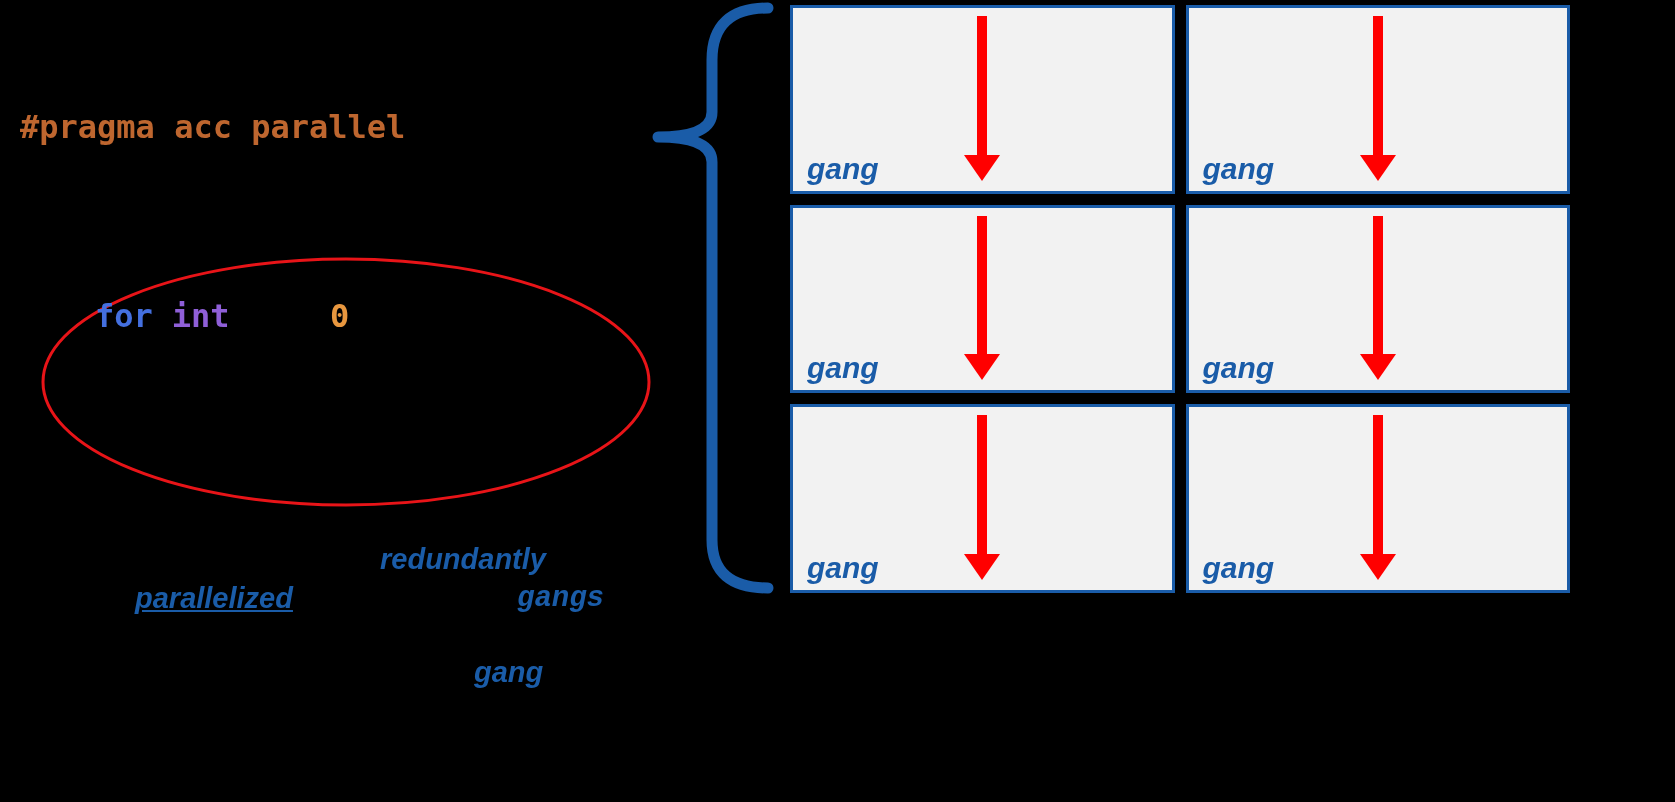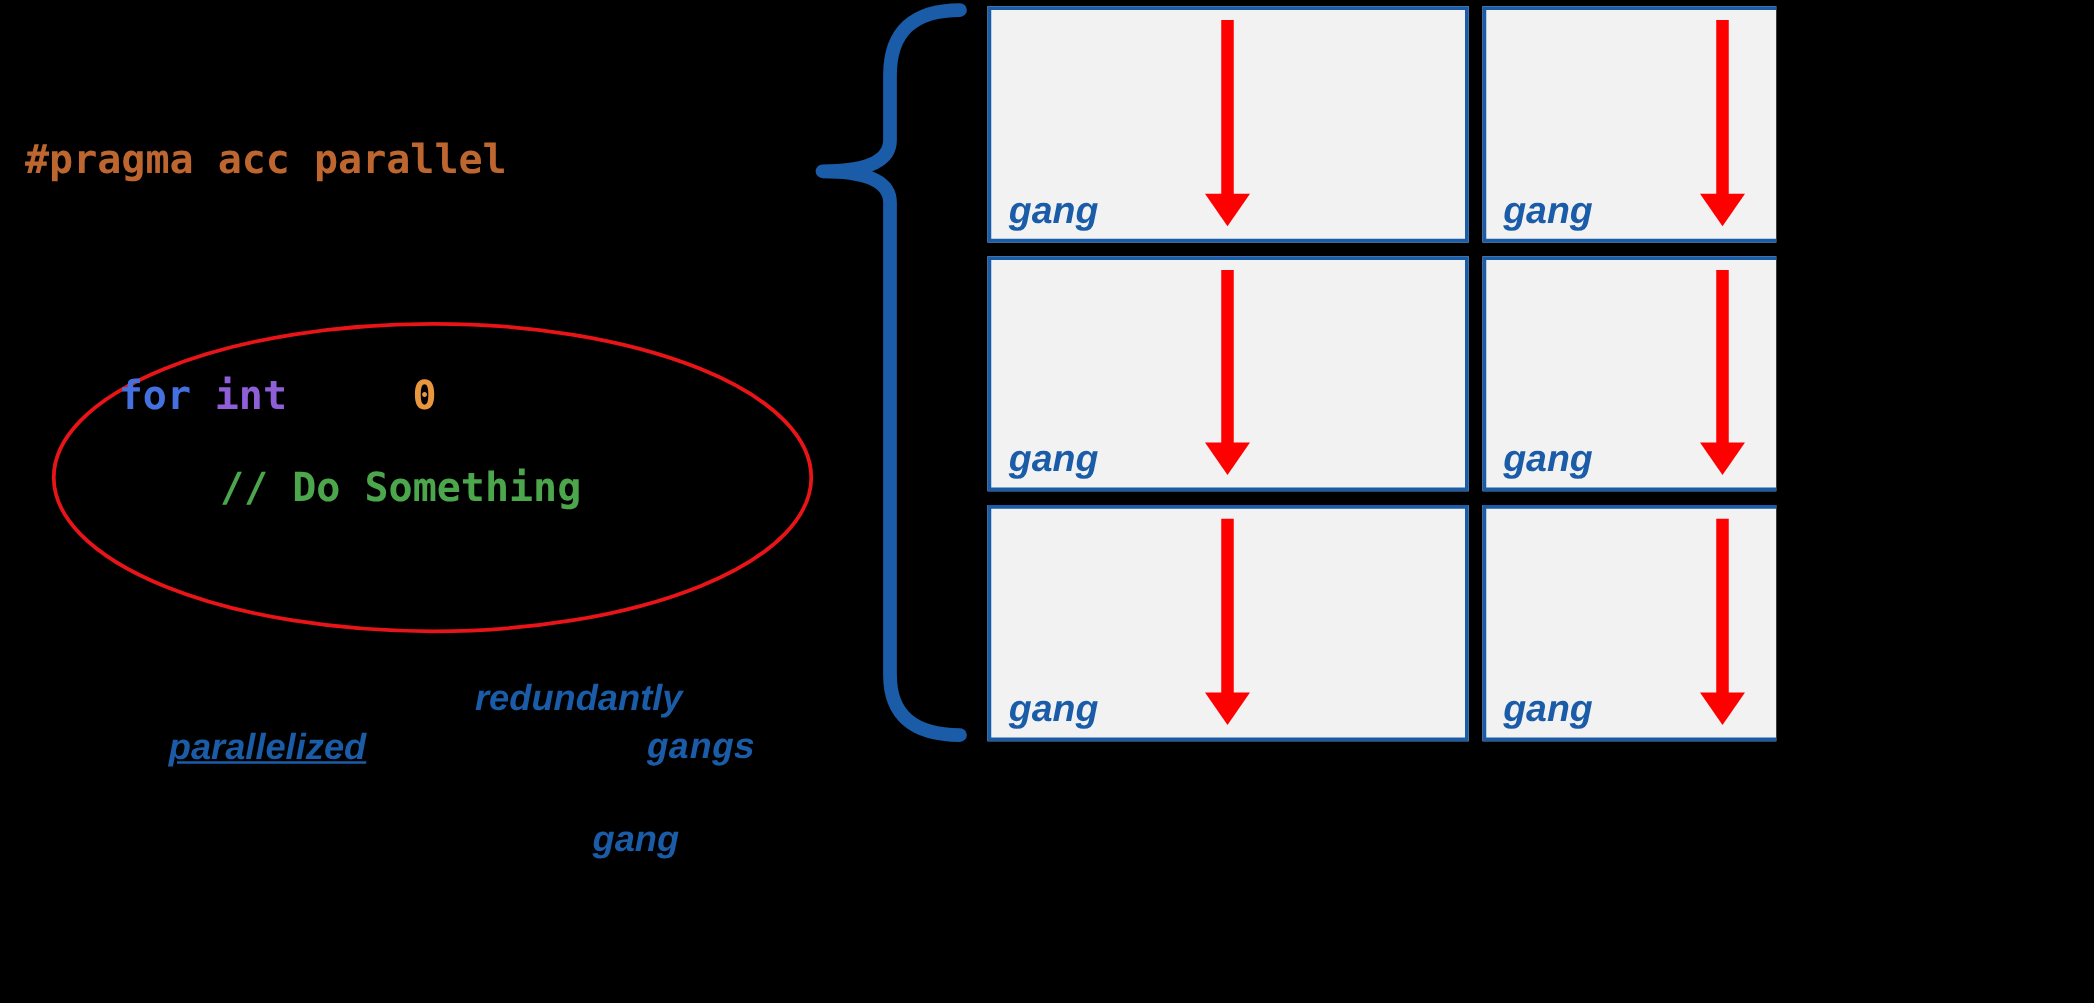--- a/index.html
+++ b/index.html
@@ -2,21 +2,21 @@
 <html style="--background: #000000; --pragma: #BE662F; --keyword_for: #4470E0; --keyword_int: #8F5FD8; --number: #E8973F; --comment: #4CA64C; --blue_label: #1A5CA8; --box_border: #1A5CA8; --box_fill: #F2F2F2; --arrow: #FF0000; --ellipse: #E81418; --brace: #1A5CA8;"><head>
 <meta charset="utf-8">
 <style>
   html, body {
     margin: 0;
     padding: 0;
     background: #000000;
   }
   .canvas {
     position: relative;
-    width: 1421px;
+    width: 1675px;
     height: 802px;
     background: var(--background, #000);
     overflow: hidden;
     font-family: "Liberation Sans", sans-serif;
   }
 
   
   .code {
     position: absolute;
     font-family: "DejaVu Sans Mono", monospace;
@@ -113,21 +113,20 @@
 <div class="canvas">
 
   <div class="code pragma">#pragma acc parallel</div>
 
   <svg class="ellipse-svg" width="616" height="256" viewBox="0 0 616 256">
     <ellipse cx="308" cy="128" rx="303" ry="123" fill="none" stroke="var(--ellipse, #e81418)" stroke-width="3"></ellipse>
   </svg>
 
   <div class="code loop-line"><span class="kw-for">for</span><span class="kw-int">int</span></div>
   <div class="code num">0</div>
-  <div class="code comment">// Do Something</div>
 
   <div class="blue-label label-redundantly">redundantly</div>
   <div class="blue-label label-parallelized">parallelized</div>
   <div class="blue-label label-gangs">gangs</div>
   <div class="blue-label label-gang">gang</div>
 
   <svg class="brace-svg" width="140" height="600" viewBox="0 0 140 600">
     <path d="M 128 8 Q 72 8 72 60 L 72 112 Q 72 137 18 137 Q 72 137 72 162 L 72 540 Q 72 588 128 588" fill="none" stroke="var(--brace, #1a5ca8)" stroke-width="11" stroke-linecap="round" stroke-linejoin="round"></path>
   </svg>
 

